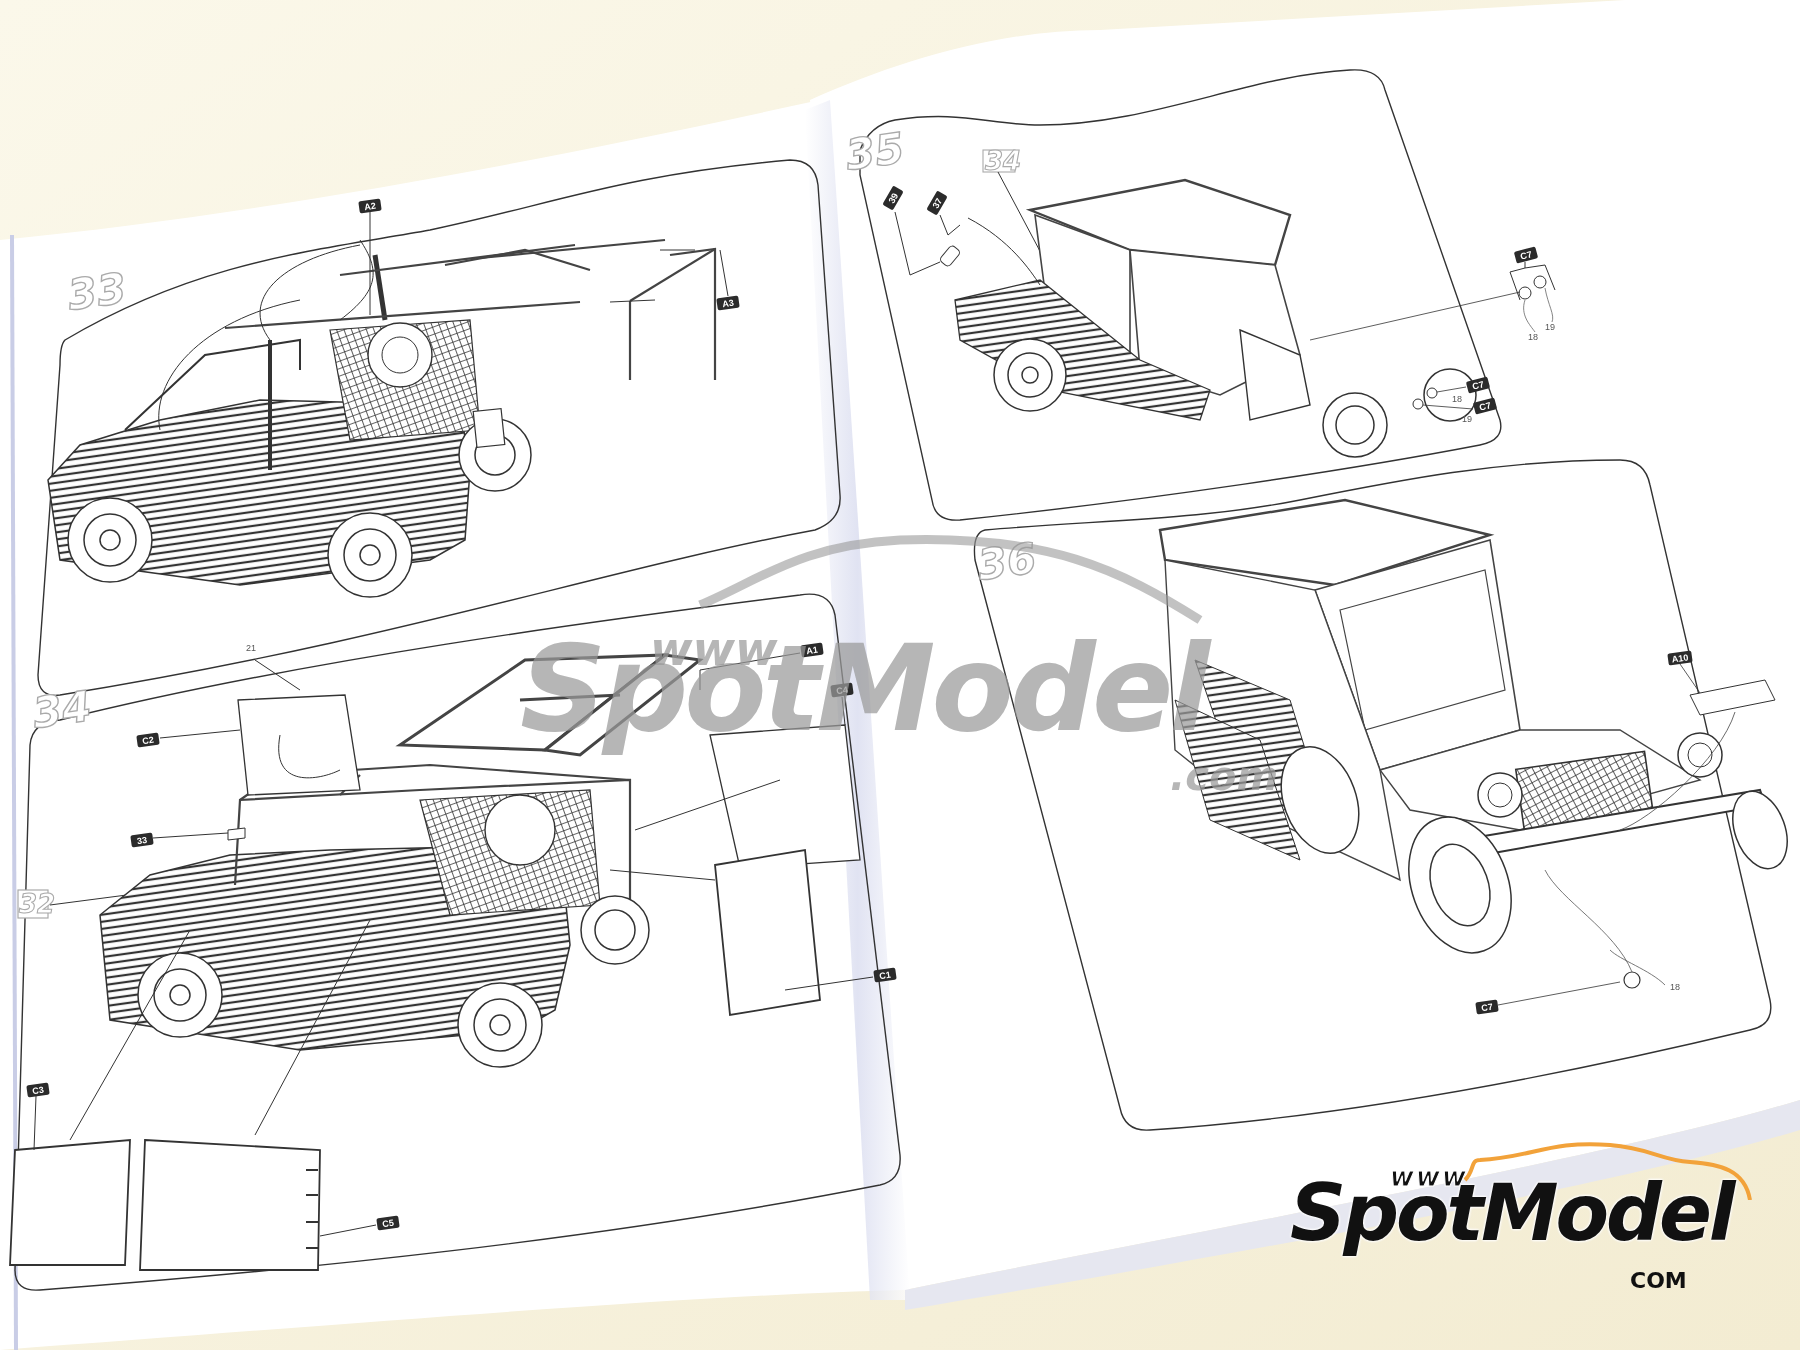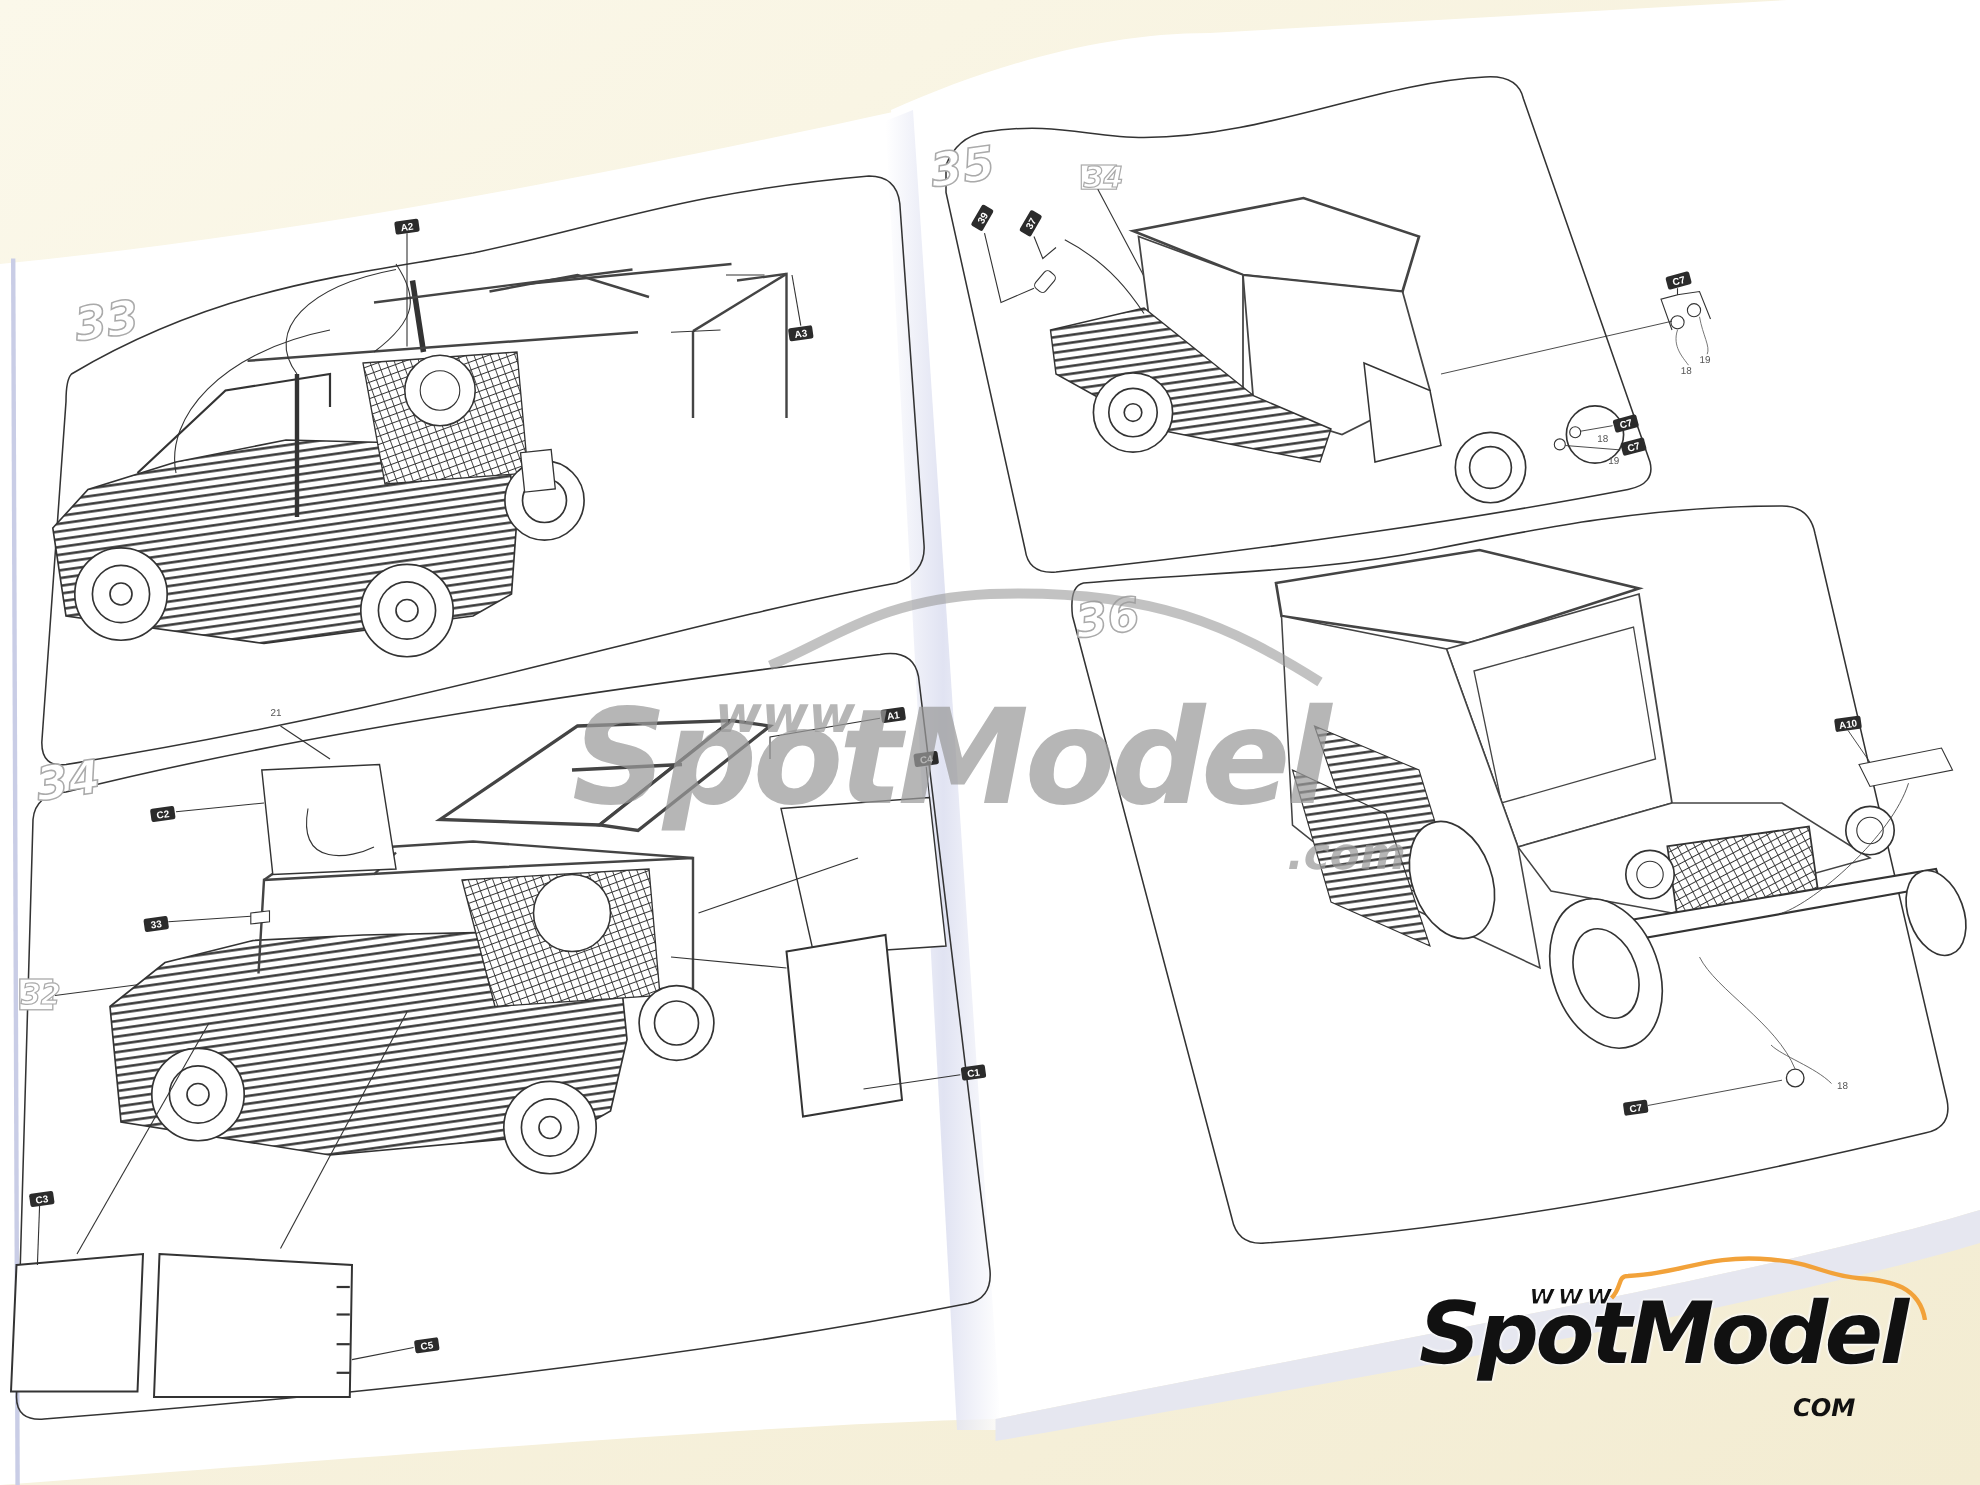--- a/index.html
+++ b/index.html
@@ -6,21 +6,21 @@
   body{width:1800px;height:1350px;overflow:hidden;background:#f7f3e4;font-family:"Liberation Sans",sans-serif;position:relative;}
   #scene{position:absolute;left:0;top:0;width:1800px;height:1350px;}
   .tagtext{font-family:"Liberation Sans",sans-serif;font-weight:bold;font-size:9px;fill:#fff;}
   .numtext{font-family:"Liberation Sans",sans-serif;font-size:9px;fill:#555;}
   .stepnum{font-family:"DejaVu Sans",sans-serif;font-weight:bold;font-size:42px;fill:#fff;stroke:#aaa;stroke-width:1.4;font-style:italic;}
   .refnum{font-family:"DejaVu Sans",sans-serif;font-weight:bold;font-size:26px;fill:#fff;stroke:#aaa;stroke-width:1.1;font-style:italic;}
   .wm{font-family:"DejaVu Sans",sans-serif;font-weight:bold;font-style:italic;fill:#9a9a9a;opacity:.72;}
   .logo{position:absolute;left:1290px;top:1140px;width:500px;height:180px;}
   .logo-www{position:absolute;left:100px;top:22px;font-family:"DejaVu Sans",sans-serif;font-weight:bold;font-style:italic;font-size:26px;color:#111;letter-spacing:2px;-webkit-text-stroke:1px #fff;}
   .logo-main{position:absolute;left:0;top:28px;font-family:"DejaVu Sans",sans-serif;font-weight:bold;font-style:italic;font-size:78px;color:#111;letter-spacing:-3px;text-shadow:0 0 3px #fff,0 0 3px #fff,0 0 3px #fff;}
-  .logo-com{position:absolute;left:340px;top:128px;font-family:"DejaVu Sans",sans-serif;font-weight:bold;font-style:italic;font-size:22px;color:#111;}
+  .logo-com{position:absolute;left:340px;top:128px;font-family:"DejaVu Sans",sans-serif;font-weight:bold;font-size:22px;color:#111;}
   .logo-car{position:absolute;left:170px;top:0;width:300px;height:60px;}
 </style>
 </head>
 <body>
 
 <svg id="scene" viewBox="0 0 1800 1350" xmlns="http://www.w3.org/2000/svg">
   <defs>
     <linearGradient id="bg" x1="0" y1="0" x2="1" y2="1">
       <stop offset="0" stop-color="#fbf8ea"></stop>
       <stop offset="1" stop-color="#f3ecd2"></stop>

